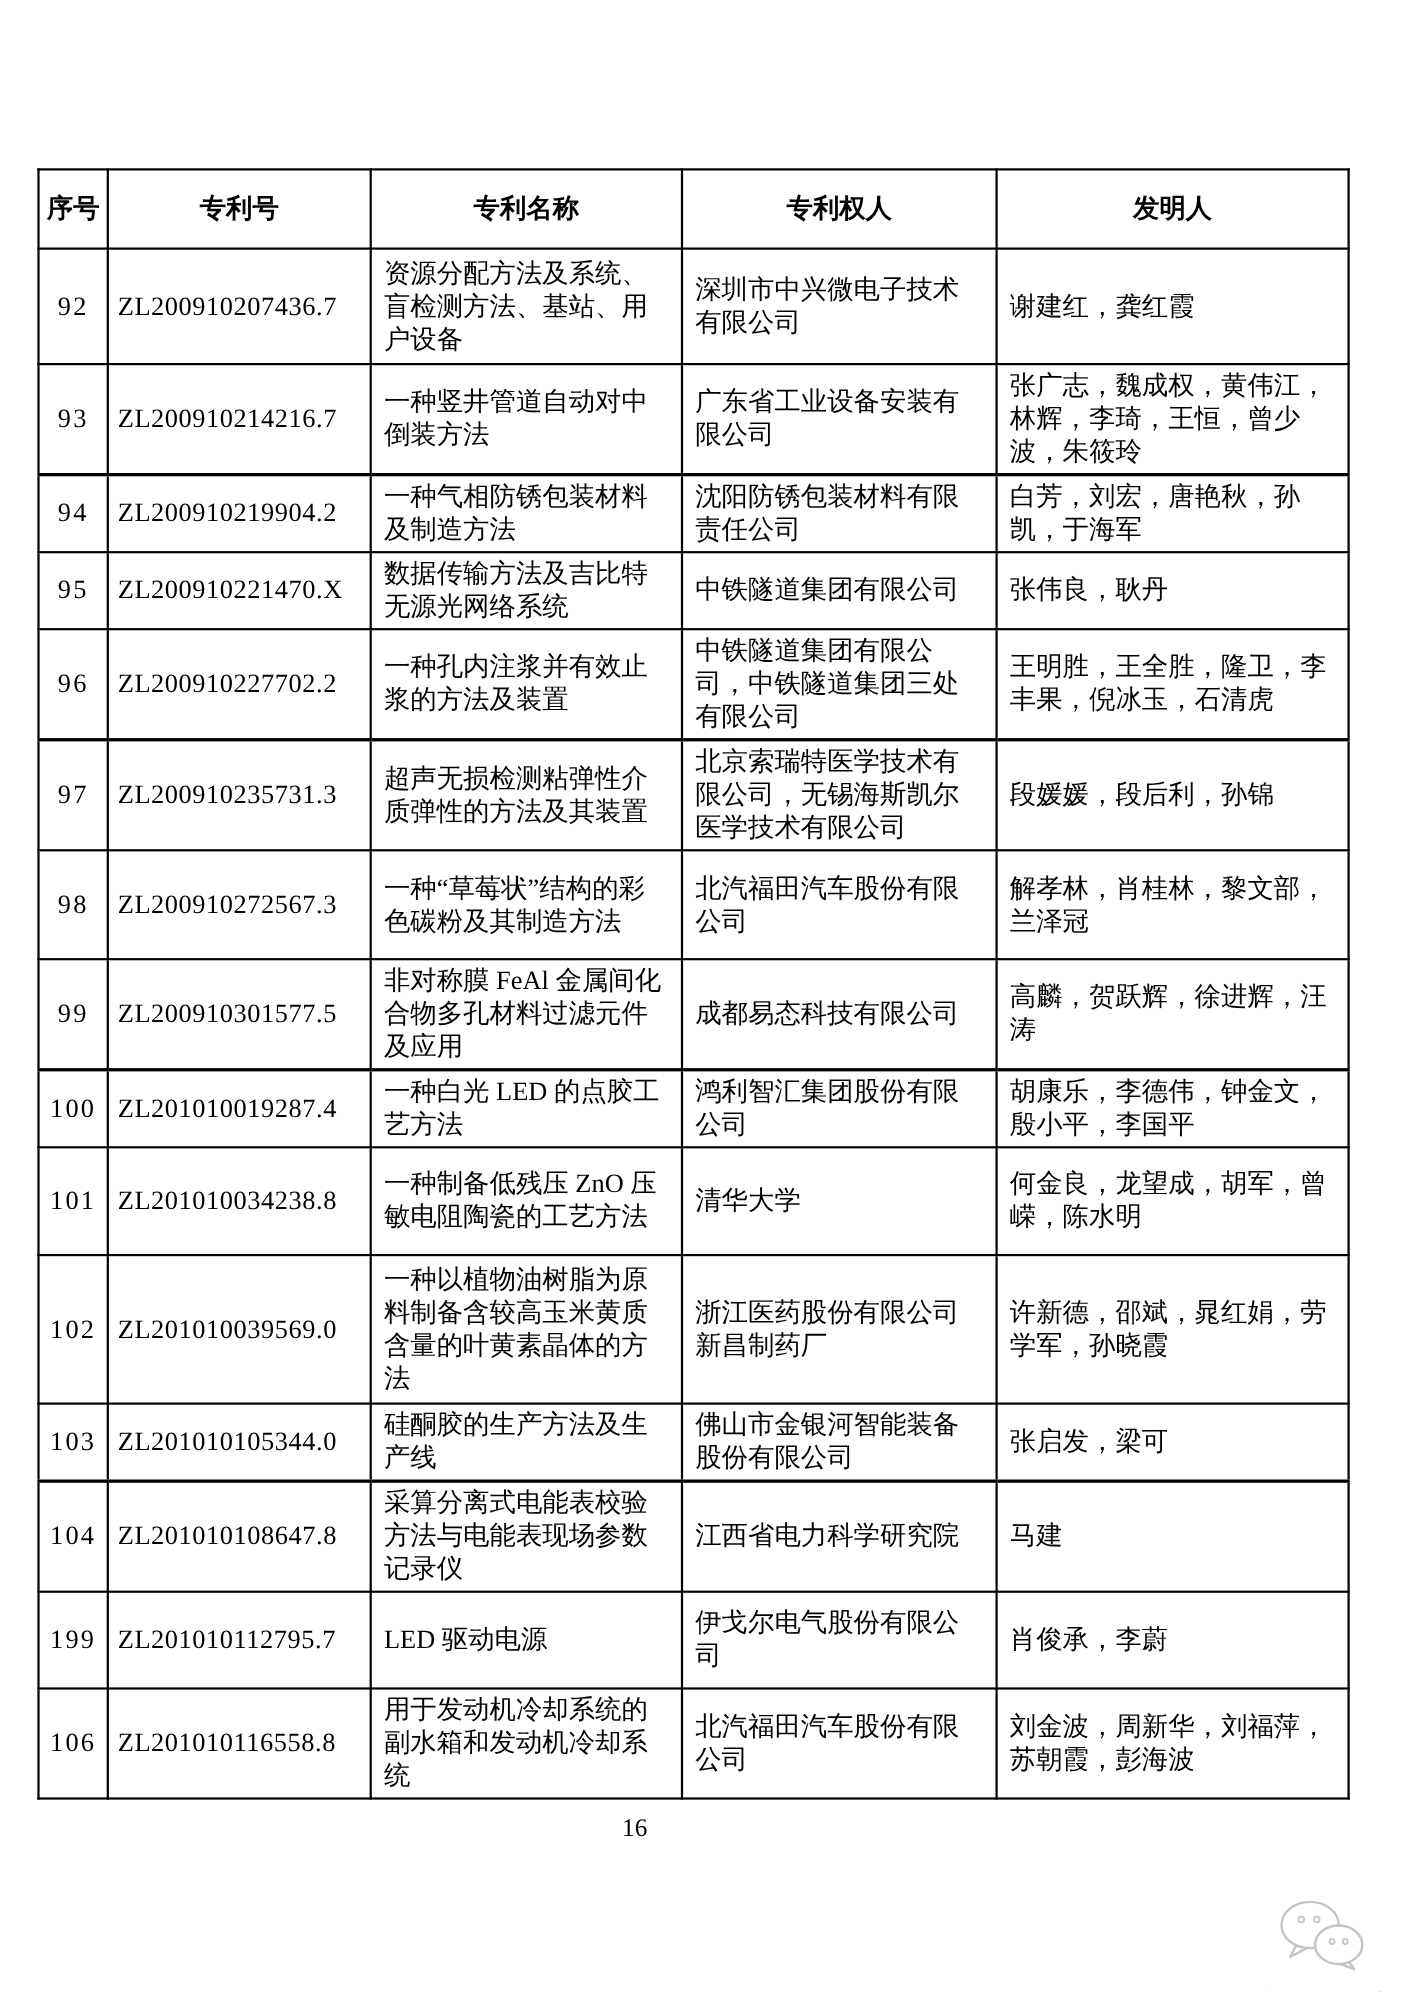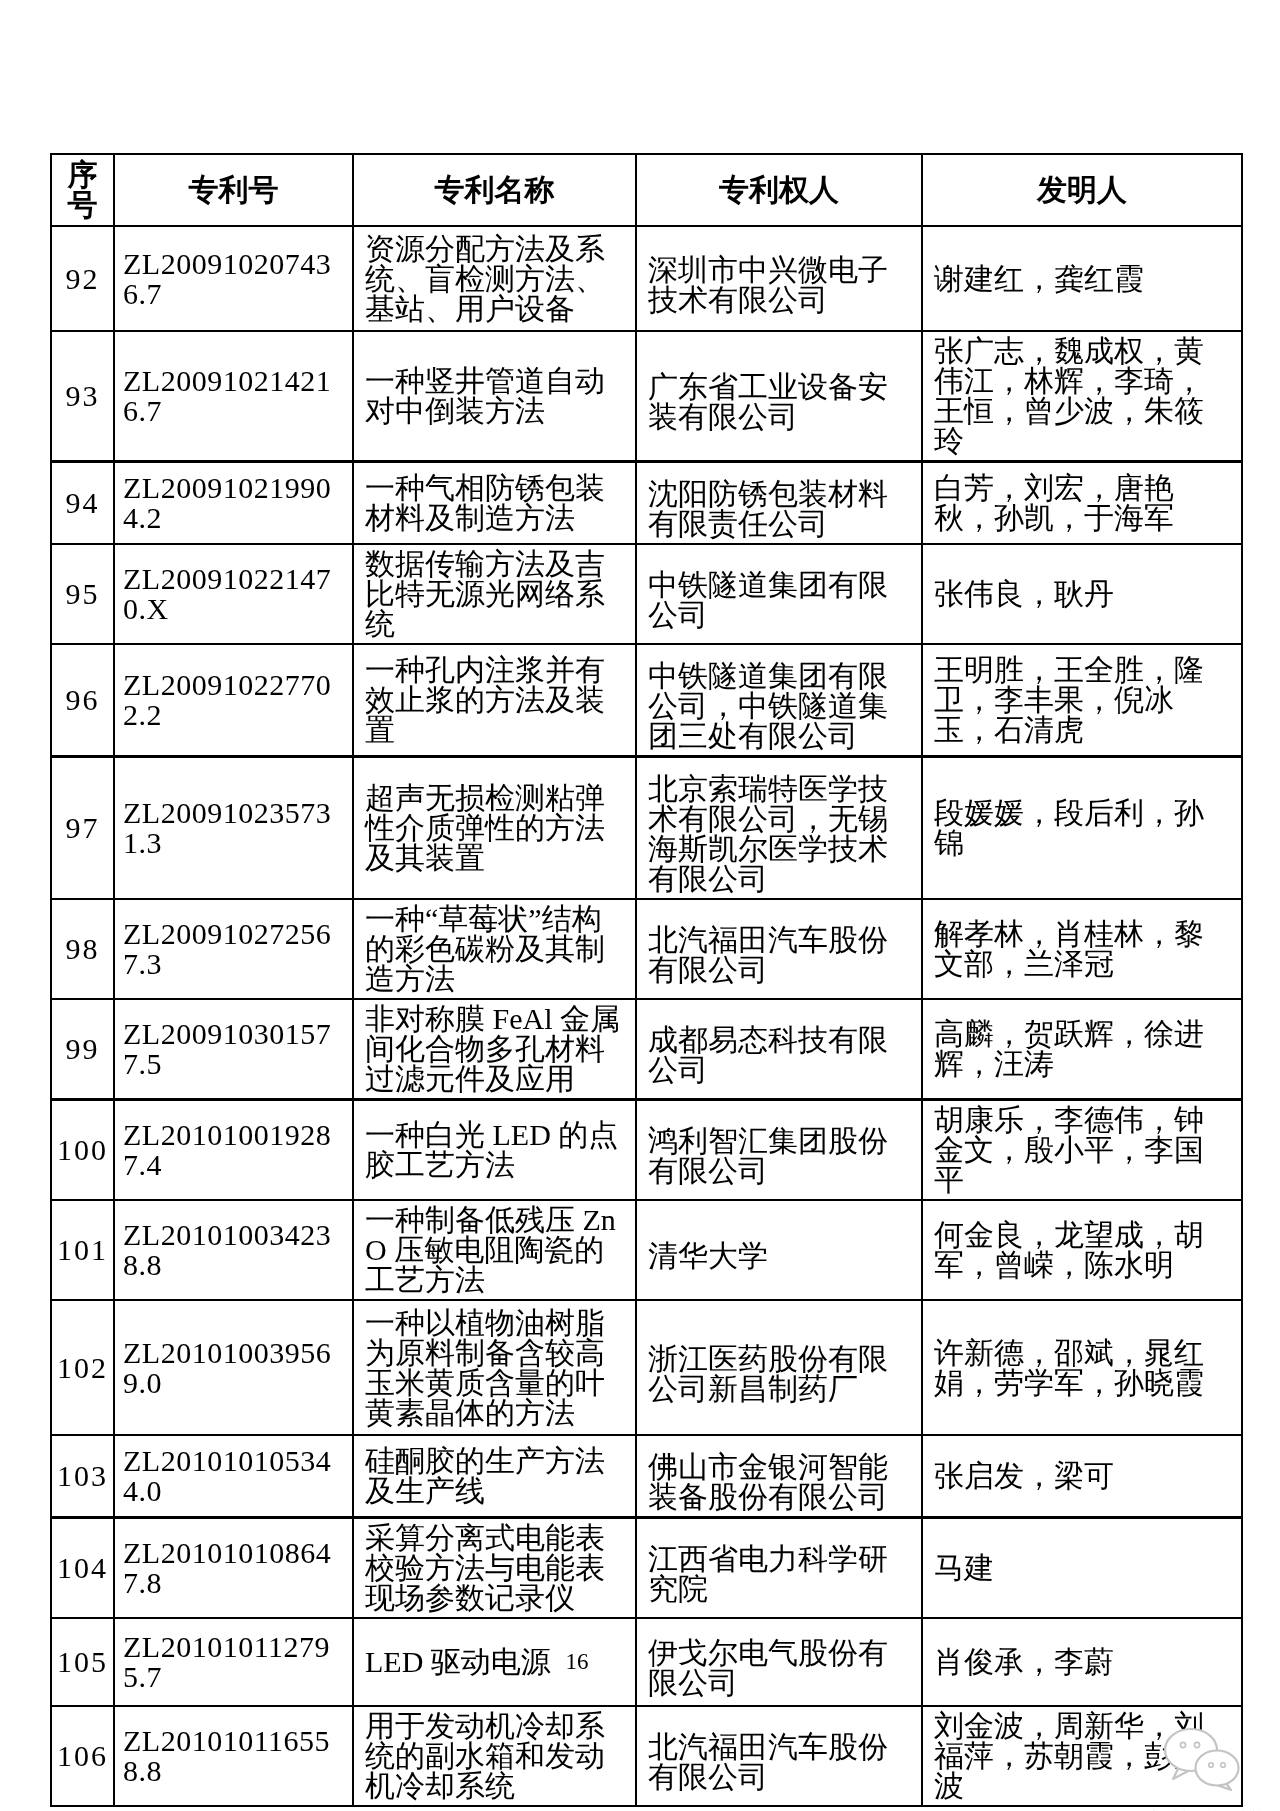--- a/index.html
+++ b/index.html
@@ -3,38 +3,38 @@
 <meta charset="utf-8">
 <style>
   html,body{margin:0;padding:0;}
   body{
     width:1280px;height:1811px;background:#ffffff;position:relative;
     font-family:"Liberation Serif","DejaVu Serif",serif;color:#000;
   }
   .page{position:absolute;inset:0;overflow:hidden;}
 
   table.patents{
-    position:absolute;left:50px;top:153px;width:1191px;
+    position:absolute;left:34px;top:153px;width:1191px;
     border-collapse:collapse;table-layout:fixed;
-    font-size:30px;line-height:30px;
+    font-size:24px;line-height:30px;
   }
   table.patents col.c1{width:63px;}
   table.patents col.c2{width:239px;}
   table.patents col.c3{width:283px;}
   table.patents col.c4{width:286px;}
   table.patents col.c5{width:320px;}
   table.patents th,table.patents td{
     border:2px solid #000;vertical-align:middle;overflow:hidden;
     word-break:break-all;line-break:strict;
   }
   thead th{font-weight:bold;text-align:center;padding:3px 2px;height:64px;}
   .c-no{text-align:center;letter-spacing:2px;padding:2px 0;margin-left:15px;}
   .c-pat{padding:2px 2px 2px 8px;letter-spacing:0.5px;}
   .c-name{padding:4px 13px 4px 11px;}
-  .c-owner{padding:16px 25px 4px 11px;}
+  .c-owner{padding:4px 25px 4px 11px;}
   .c-inv{padding:4px 8px 4px 11px;}
   tbody tr.thick-top td{border-top-width:3px;}
 
   
   tbody tr:nth-child(1){height:105px;}
   tbody tr:nth-child(2){height:99px;}
   tbody tr:nth-child(3){height:68px;}
   tbody tr:nth-child(4){height:62px;}
   tbody tr:nth-child(5){height:99px;}
   tbody tr:nth-child(6){height:98px;}
@@ -171,21 +171,21 @@
       <td class="c-inv">张启发，梁可</td>
     </tr>
         <tr class="thick-top">
       <td class="c-no">104</td>
       <td class="c-pat">ZL201010108647.8</td>
       <td class="c-name">采算分离式电能表校验方法与电能表现场参数记录仪</td>
       <td class="c-owner">江西省电力科学研究院</td>
       <td class="c-inv">马建</td>
     </tr>
         <tr>
-      <td class="c-no">105</td>
+      <td class="c-no">199</td>
       <td class="c-pat">ZL201010112795.7</td>
       <td class="c-name">LED 驱动电源</td>
       <td class="c-owner">伊戈尔电气股份有限公司</td>
       <td class="c-inv">肖俊承，李蔚</td>
     </tr>
         <tr>
       <td class="c-no">106</td>
       <td class="c-pat">ZL201010116558.8</td>
       <td class="c-name">用于发动机冷却系统的副水箱和发动机冷却系统</td>
       <td class="c-owner">北汽福田汽车股份有限公司</td>

